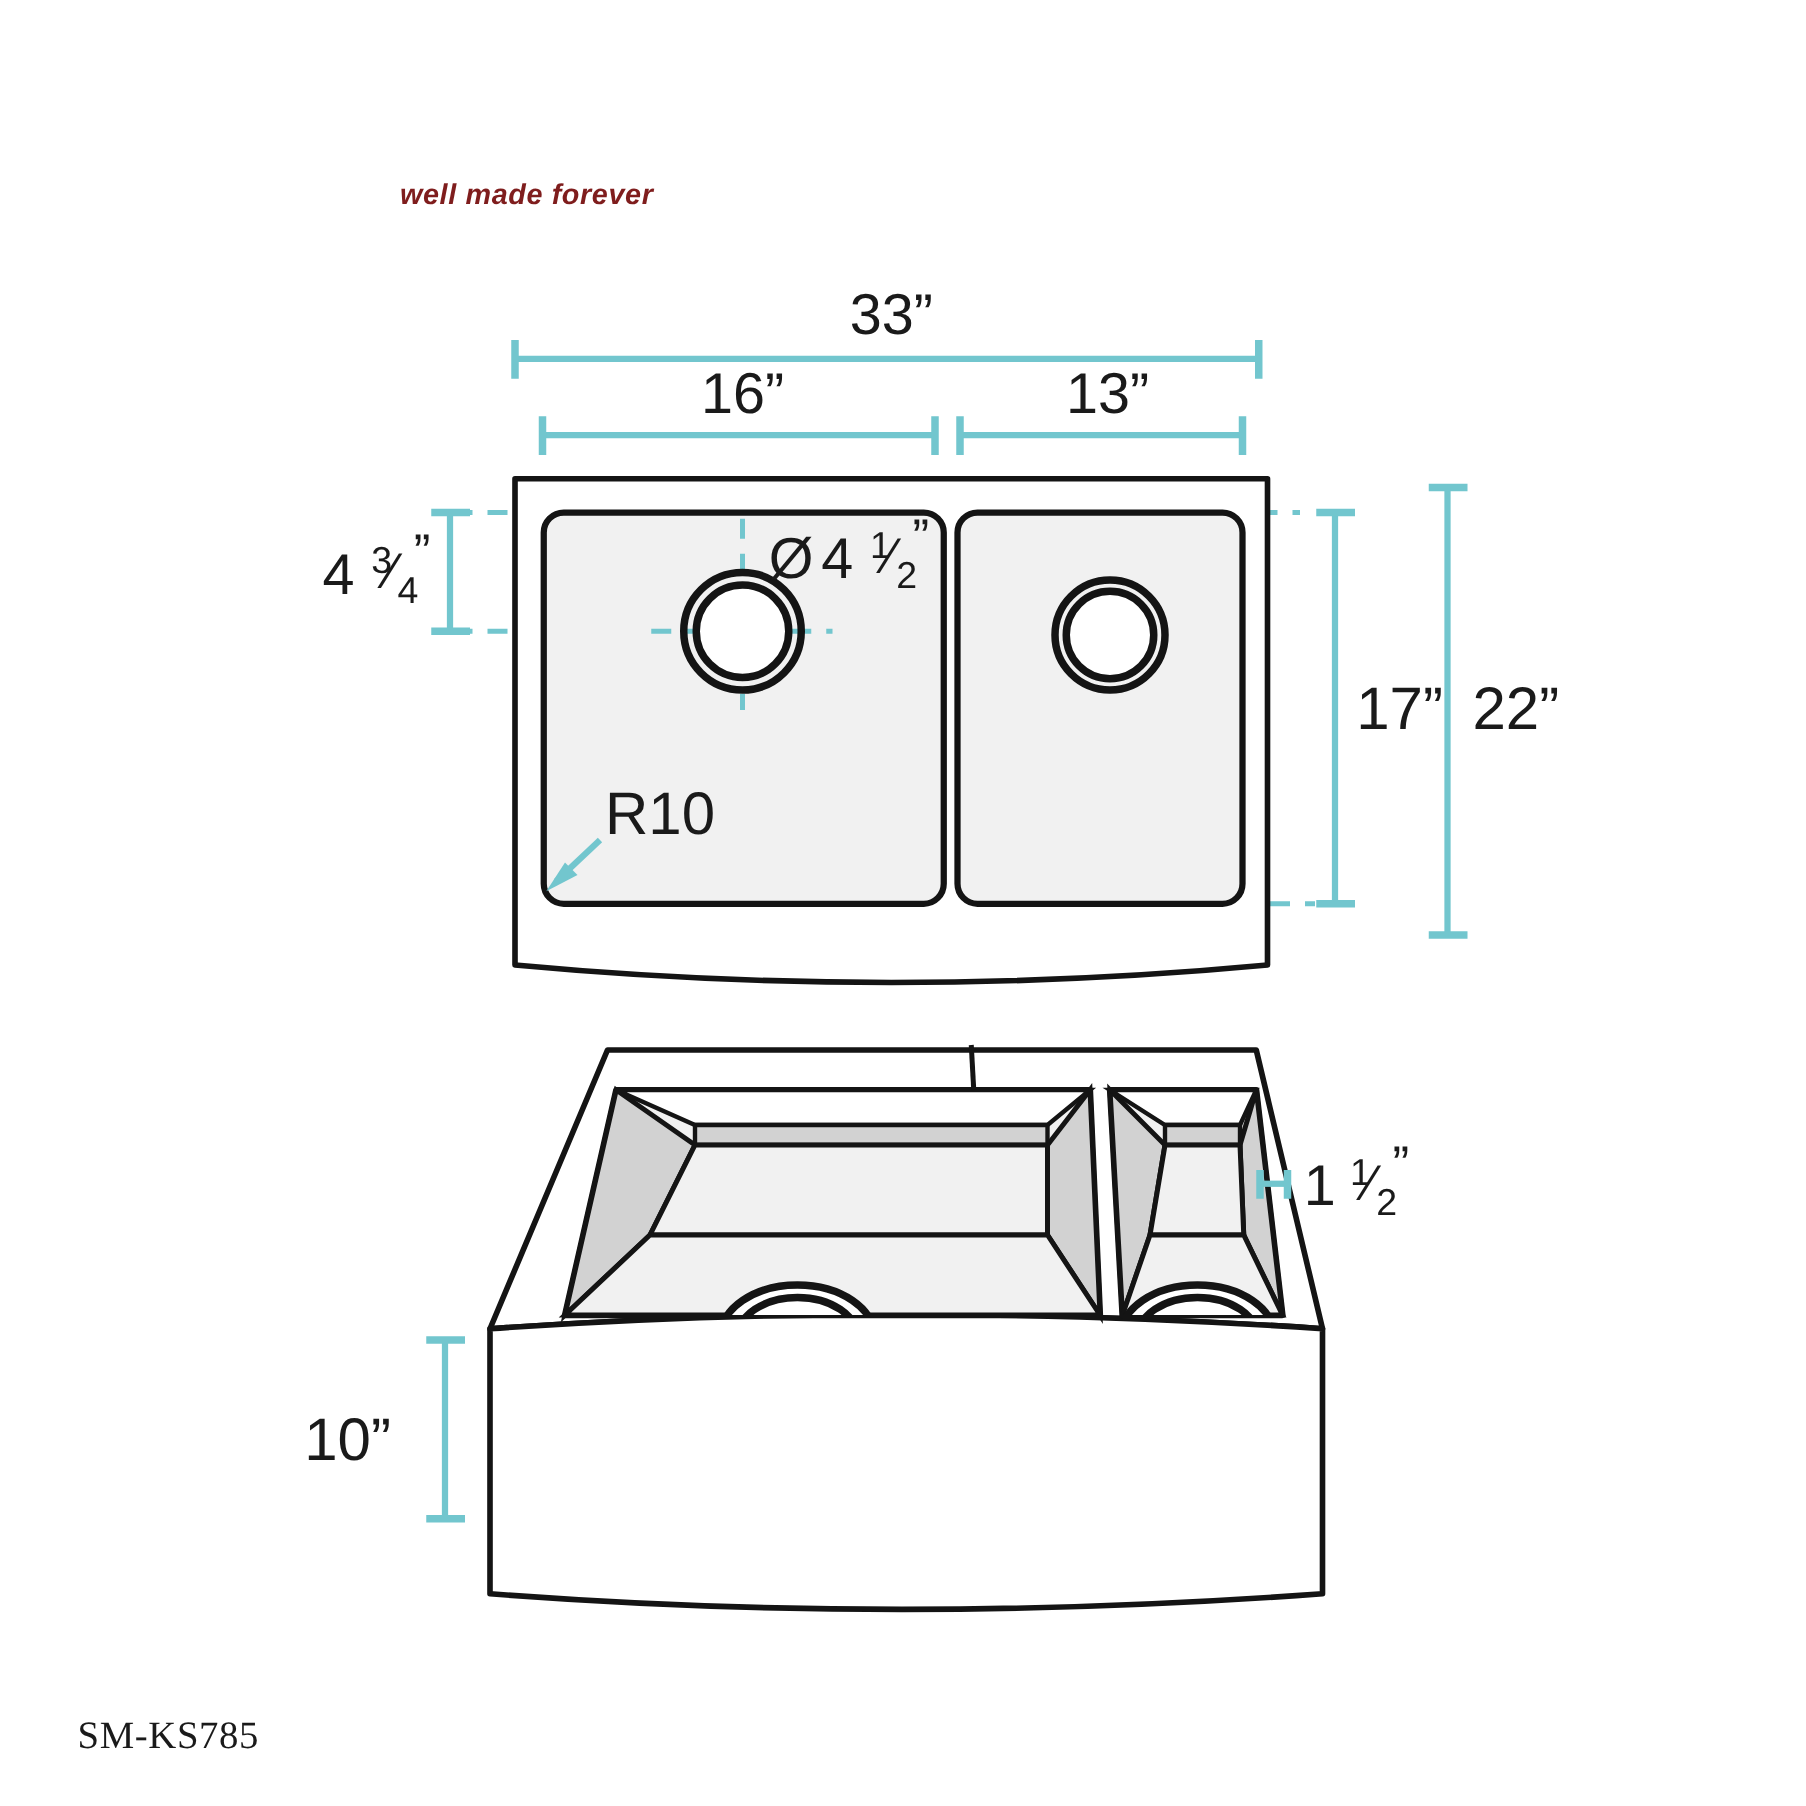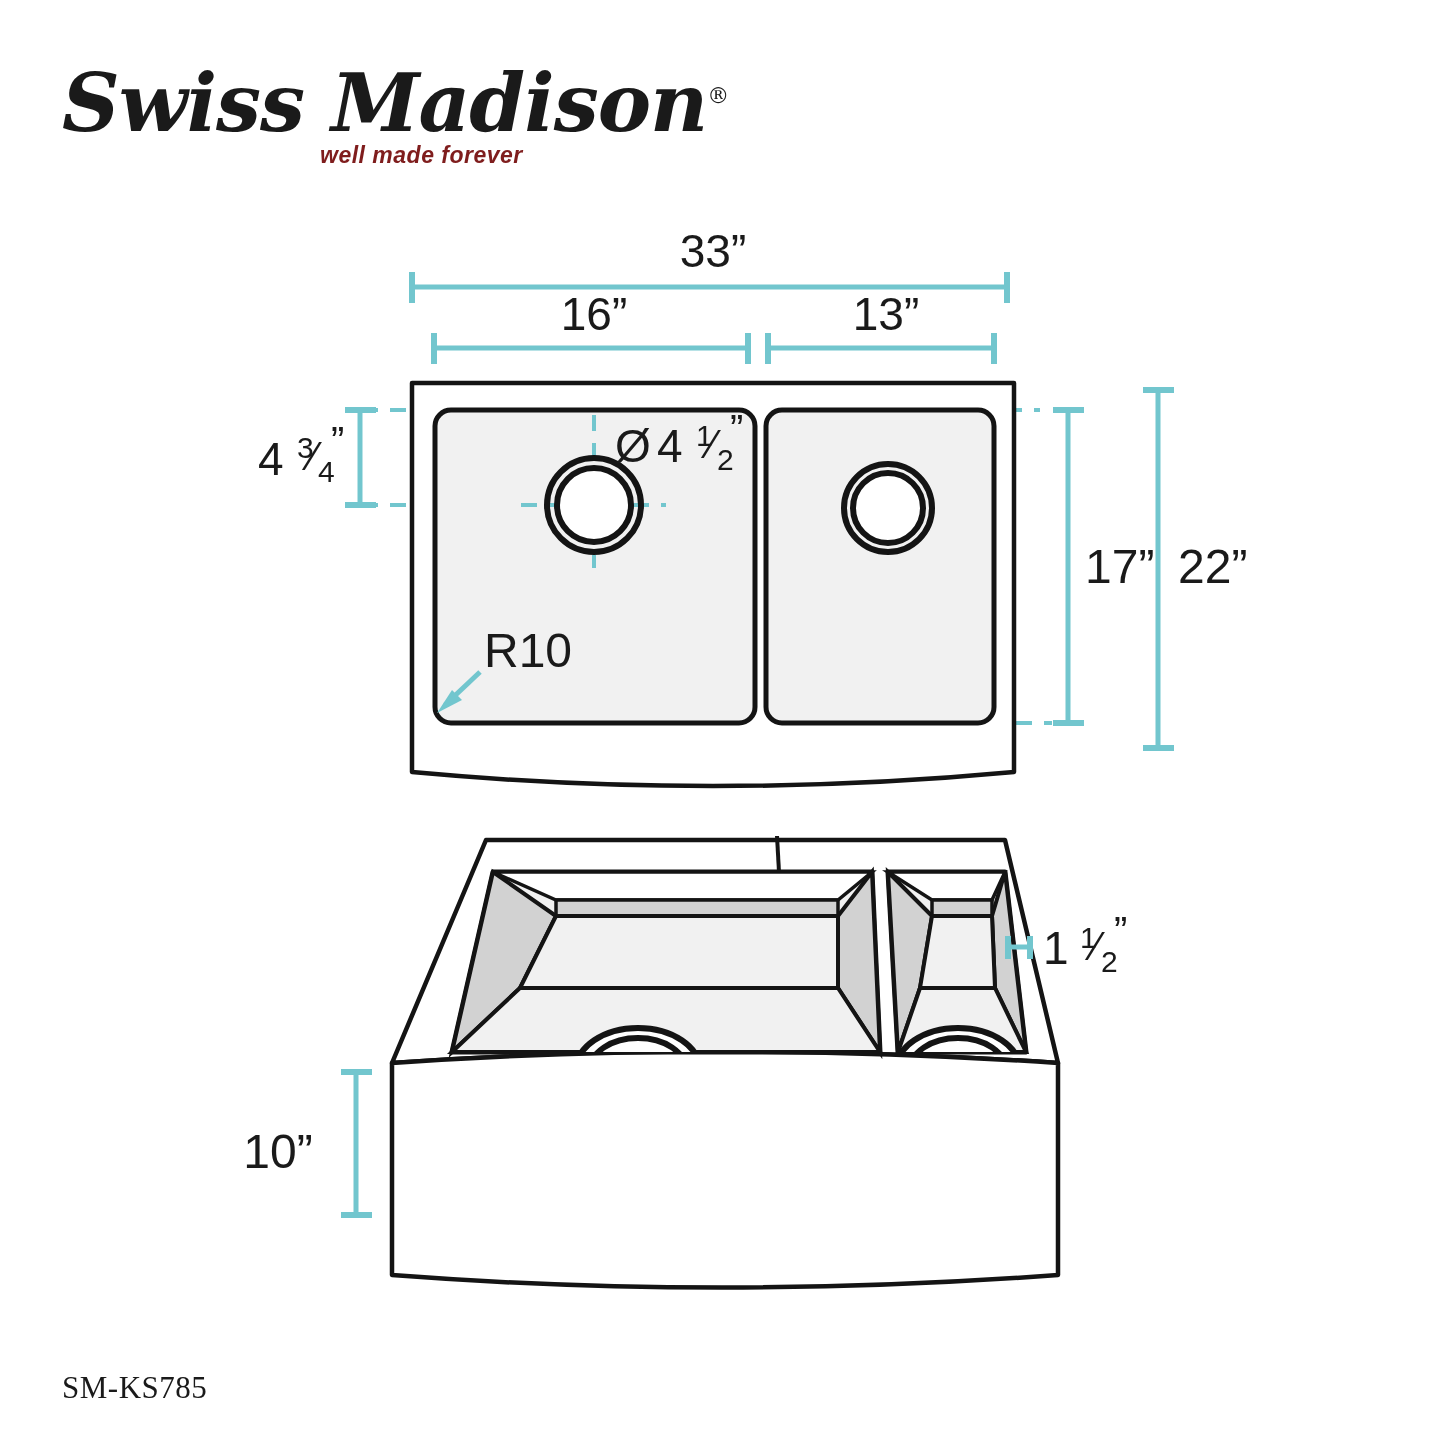--- a/index.html
+++ b/index.html
@@ -71,21 +71,20 @@
     font-family: "Liberation Sans", sans-serif;
     fill: #1a1a1a;
   }
 </style>
 </head>
 <body>
 
 <div id="sheet">
 
   <div class="logo-wrap">
-    <div class="logo-main"><span>Swiss Madison</span><span class="logo-reg">®</span></div>
     <div class="logo-tag">well made forever</div>
   </div>
 
   <svg id="drawing" width="1445" height="1445" viewBox="0 0 1445 1445" style="position:absolute;left:0;top:0;">
 
     <g>
 
       <g stroke="#72C6CE" stroke-width="4" fill="none" stroke-dasharray="16 12">
         <line x1="362" y1="410" x2="1040" y2="410"></line>
         <line x1="362" y1="505" x2="700" y2="505"></line>

